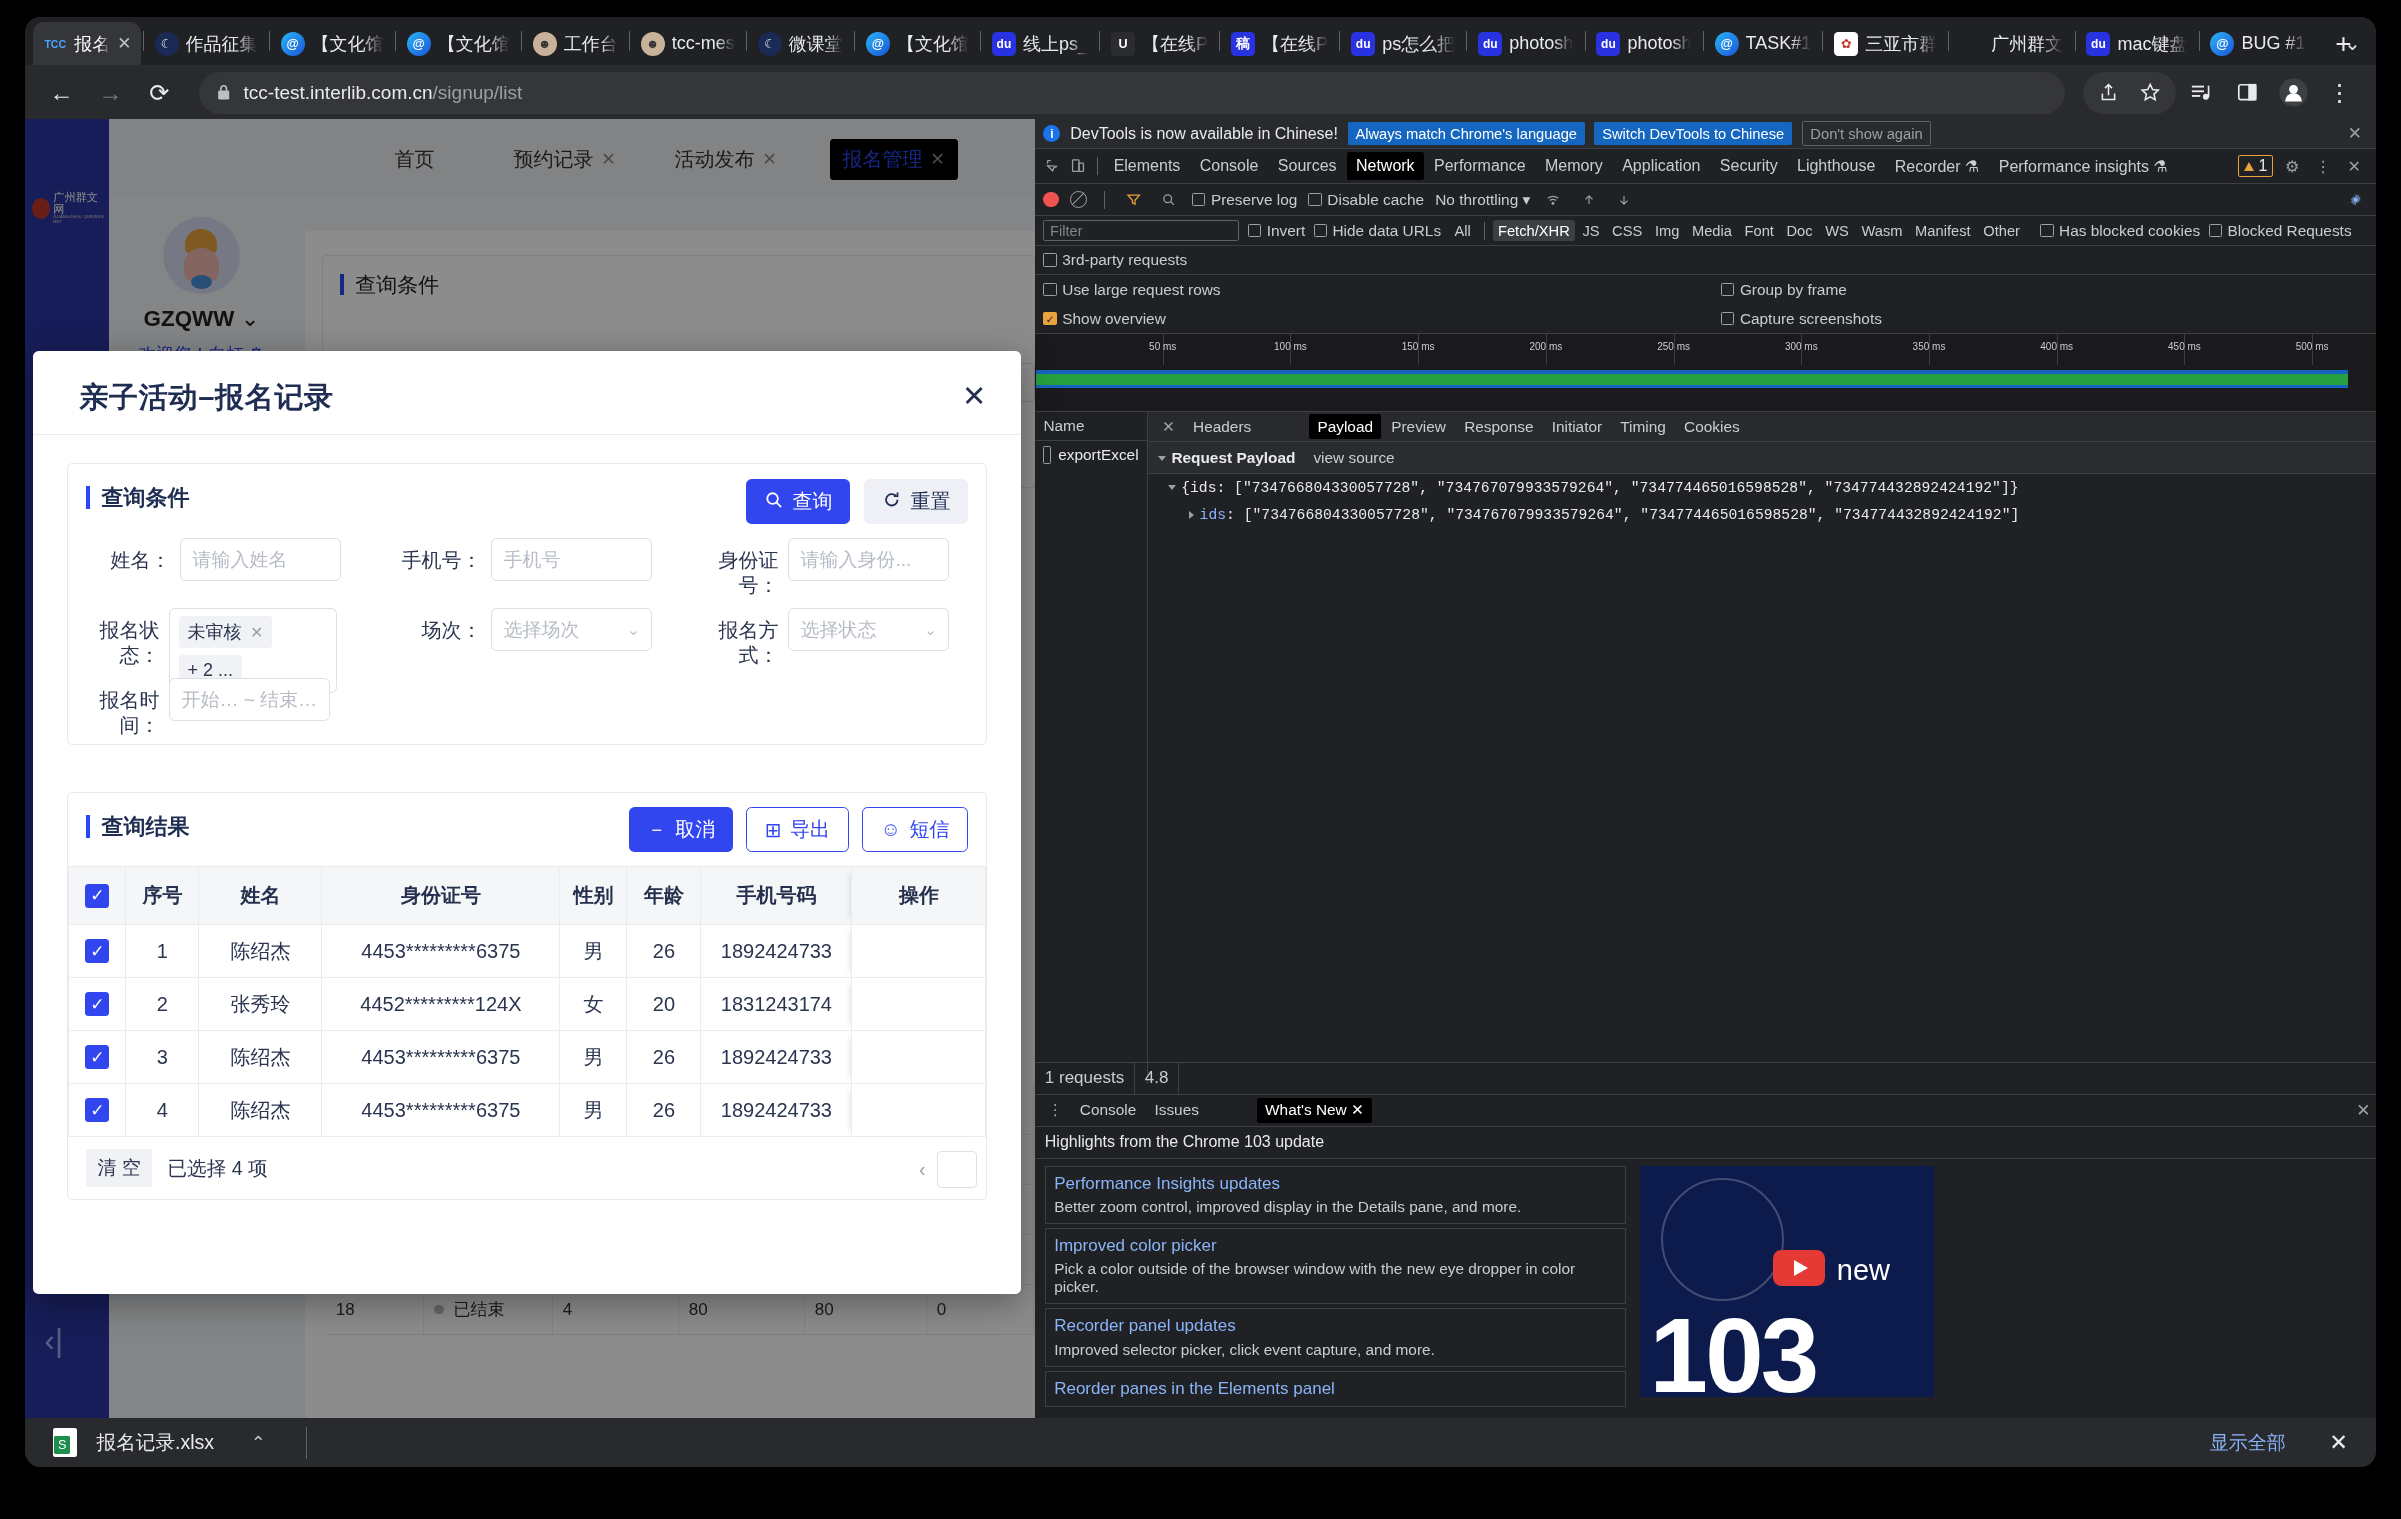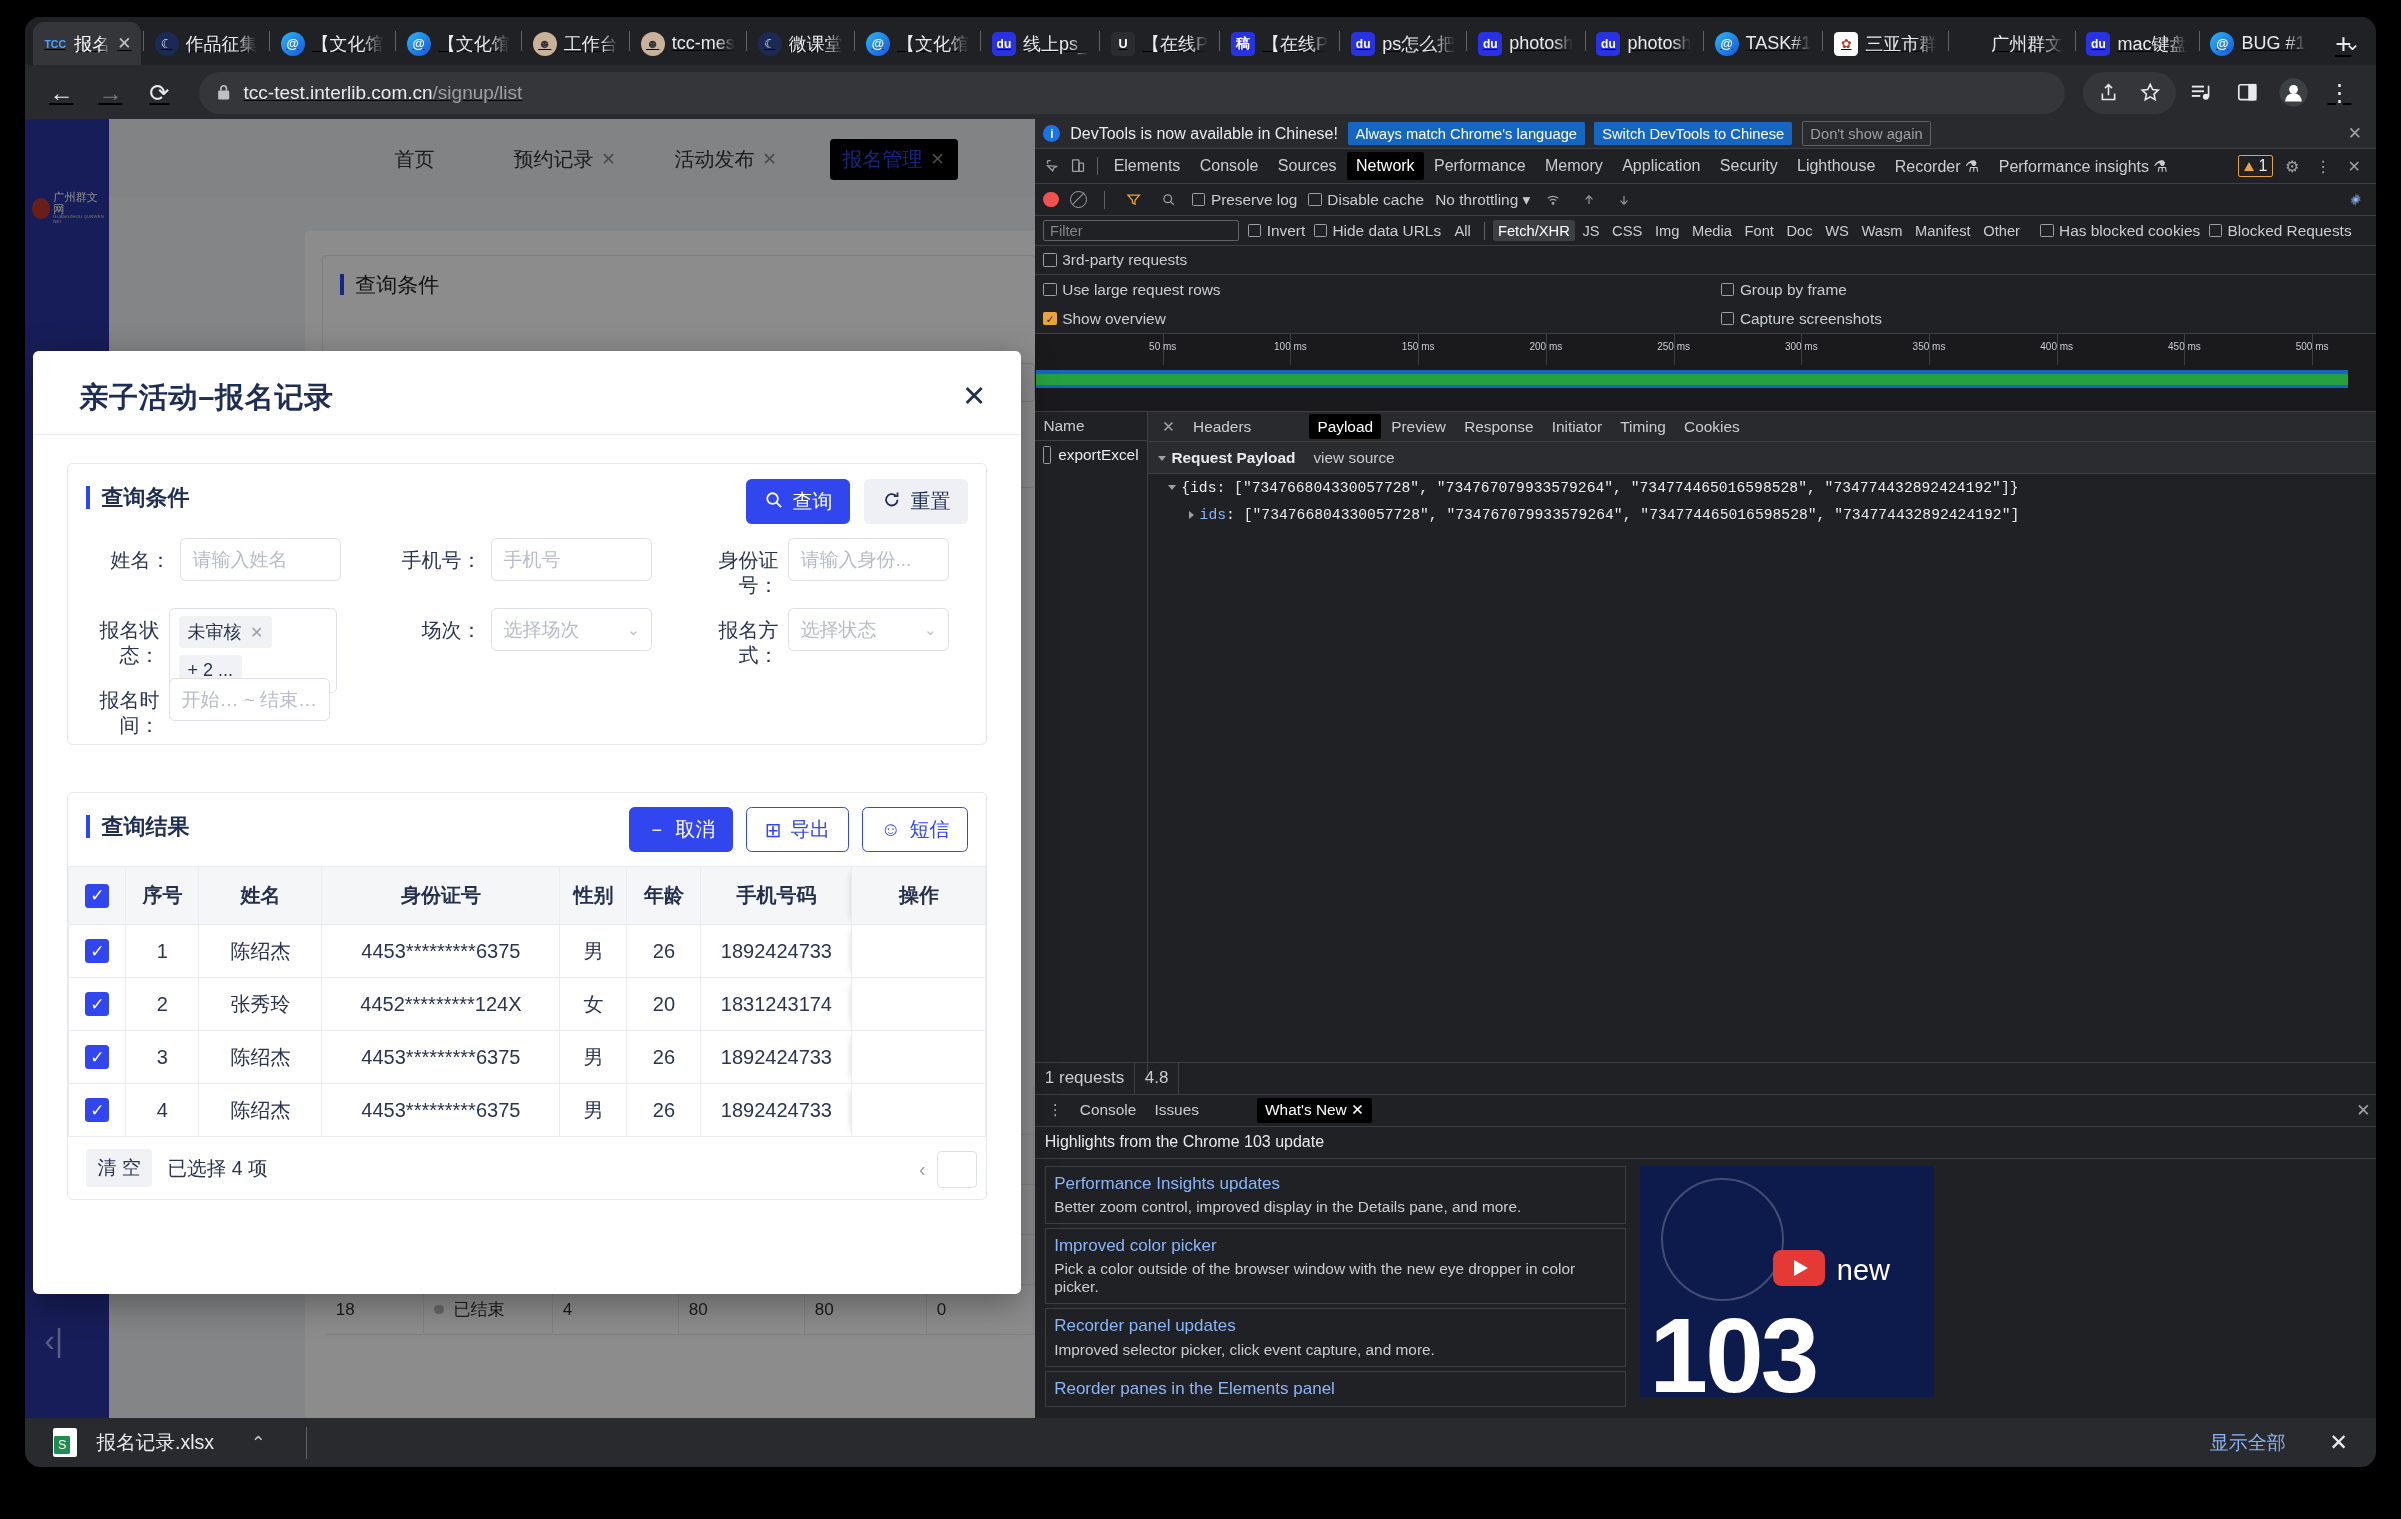--- a/index.html
+++ b/index.html
@@ -4,21 +4,21 @@
 <style>
   html,body{margin:0;padding:0;}
   body{
     width:2401px;height:1520px;overflow:hidden;
     background:#000;
     font-family:"Liberation Sans","DejaVu Sans",sans-serif;
   }
   .screen{position:relative;width:2401px;height:1520px;background:#000;}
 
   
-  .chrome{position:absolute;left:25px;top:17px;width:2351px;height:1450px;background:#202124;border-radius:15.4px;overflow:hidden;text-decoration:underline;}
+  .chrome{position:absolute;left:25px;top:17px;width:2351px;height:1450px;background:#202124;border-radius:15.4px;overflow:hidden;}
 
   
   .tabstrip{position:relative;height:48px;background:#202124;display:flex;align-items:flex-end;padding-left:8.4px;}
   .tab{height:43px;display:flex;align-items:center;gap:7px;padding:0 9.8px;border-radius:11.2px 11.2px 0 0;color:#e8eaed;font-size:18px;white-space:nowrap;position:relative;max-width:133px;overflow:hidden;}
   .tab.active{background:#35363a;color:#fff;}
   .tab .favicon{width:24px;height:24px;flex:0 0 24px;border-radius:4.2px;display:flex;align-items:center;justify-content:center;font-size:12.6px;font-weight:bold;color:#fff;overflow:hidden;}
   .tab .tlabel{overflow:hidden;text-overflow:clip;flex:1;-webkit-mask-image:linear-gradient(to right,#000 70%,transparent 100%);mask-image:linear-gradient(to right,#000 70%,transparent 100%);}
   .tab .tclose{font-size:17px;color:#bdc1c6;flex:0 0 auto;}
   .tabsep{width:0.7px;height:19.6px;background:#5f6368;align-self:center;margin:0 1.4px;}
   .newtab{width:42px;height:42px;display:flex;align-items:center;justify-content:center;color:#e8eaed;font-size:28px;font-weight:300;margin-left:7px;}
@@ -389,20 +389,27 @@
             <div class="ptab" style="left: 553px;">
               <span>活动发布</span>
               <span class="x">✕</span>
             </div>
             <div class="ptab sel" style="left: 721px;">
               <span>报名管理</span>
               <span class="x">✕</span>
             </div>
           </div>
 
+      <div class="usercard">
+        <div class="avatar">
+              <div class="avatarfoot"></div>
+            </div>
+        <div class="uname"><span>GZQWW</span> <span style="font-weight:normal">⌄</span></div>
+        <div class="uwelcome"><span>欢迎您！向虹</span> <span>⚙</span></div>
+      </div>
 
       <div class="panelcard">
         <div class="bgsection">
           <div class="bgtitle">查询条件</div>
           <div class="bgfield" style="left:56px;top:99px">
             <span>活动标题：</span>
             <span class="inp">请输入活动标题</span>
           </div>
           <div class="bgfield" style="left:441px;top:99px">
             <span>活动分类：</span>

